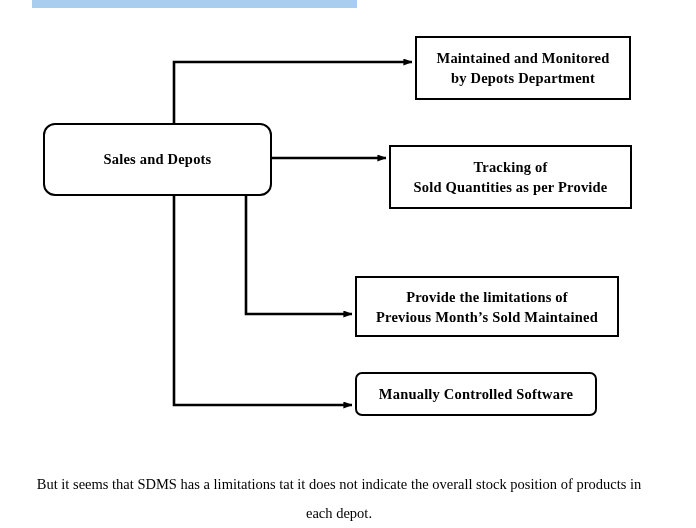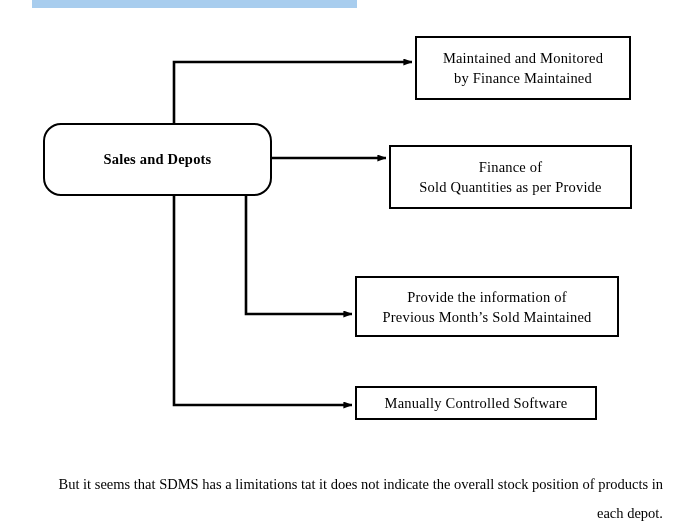--- a/index.html
+++ b/index.html
@@ -32,21 +32,21 @@
 
   
   #root-node {
     position: absolute;
     left: 43px;
     top: 123px;
     width: 229px;
     height: 73px;
     box-sizing: border-box;
     border: 2.2px solid #000000;
-    border-radius: 18px;
+    border-radius: 12px;
     background: #ffffff;
     display: flex;
     flex-direction: column;
     align-items: center;
     justify-content: center;
     z-index: 5;
   }
   #root-node .node-line {
     font-weight: bold;
     font-size: 14.5px;
@@ -62,53 +62,53 @@
     box-sizing: border-box;
     border: 2.2px solid #000000;
     background: #ffffff;
     display: flex;
     flex-direction: column;
     align-items: center;
     justify-content: center;
     z-index: 5;
   }
   .rect-node .node-line {
-    font-weight: normal;
+    font-weight: bold;
     font-size: 14.5px;
     line-height: 20px;
     letter-spacing: 0.2px;
     text-align: center;
     white-space: nowrap;
   }
 
   #node-1 { left: 415px; top: 36px;  width: 216px; height: 64px; }
   #node-2 { left: 389px; top: 145px; width: 243px; height: 64px; }
   #node-3 { left: 355px; top: 276px; width: 264px; height: 61px; }
-  #node-4 { left: 355px; top: 386px; width: 242px; height: 34px; }
+  #node-4 { left: 355px; top: 372px; width: 242px; height: 44px; border-radius: 7px; }
 
   
   #connectors {
     position: absolute;
     left: 0;
     top: 0;
     width: 696px;
     height: 528px;
     z-index: 1;
   }
 
   
   #caption {
     position: absolute;
-    left: 43px;
+    left: 29px;
     top: 470px;
     width: 620px;
     font-size: 14.5px;
     line-height: 29px;
     font-weight: normal;
-    text-align: right;
+    text-align: center;
   }
 </style>
 </head>
 <body>
 
 <div id="page">
 
   <div id="top-bar"></div>
 
   <svg id="connectors" viewBox="0 0 696 528" width="696" height="528" xmlns="http://www.w3.org/2000/svg">
@@ -126,30 +126,30 @@
 
     <path d="M 174 195 L 174 405 L 352 405" fill="none" stroke="#000000" stroke-width="2.6" marker-end="url(#arrowhead)"></path>
   </svg>
 
   <div id="root-node">
     <div class="node-line">Sales and Depots</div>
   </div>
 
   <div id="node-1" class="rect-node">
     <div class="node-line">Maintained and Monitored</div>
-    <div class="node-line">by Finance Maintained</div>
+    <div class="node-line">by Depots Department</div>
   </div>
 
   <div id="node-2" class="rect-node">
-    <div class="node-line">Finance of</div>
+    <div class="node-line">Tracking of</div>
     <div class="node-line">Sold Quantities as per Provide</div>
   </div>
 
   <div id="node-3" class="rect-node">
-    <div class="node-line">Provide the information of</div>
+    <div class="node-line">Provide the limitations of</div>
     <div class="node-line">Previous Month’s Sold Maintained</div>
   </div>
 
   <div id="node-4" class="rect-node">
     <div class="node-line">Manually Controlled Software</div>
   </div>
 
   <div id="caption">But it seems that SDMS has a limitations tat it does not indicate the overall stock position of products in each depot.</div>
 
 </div>

